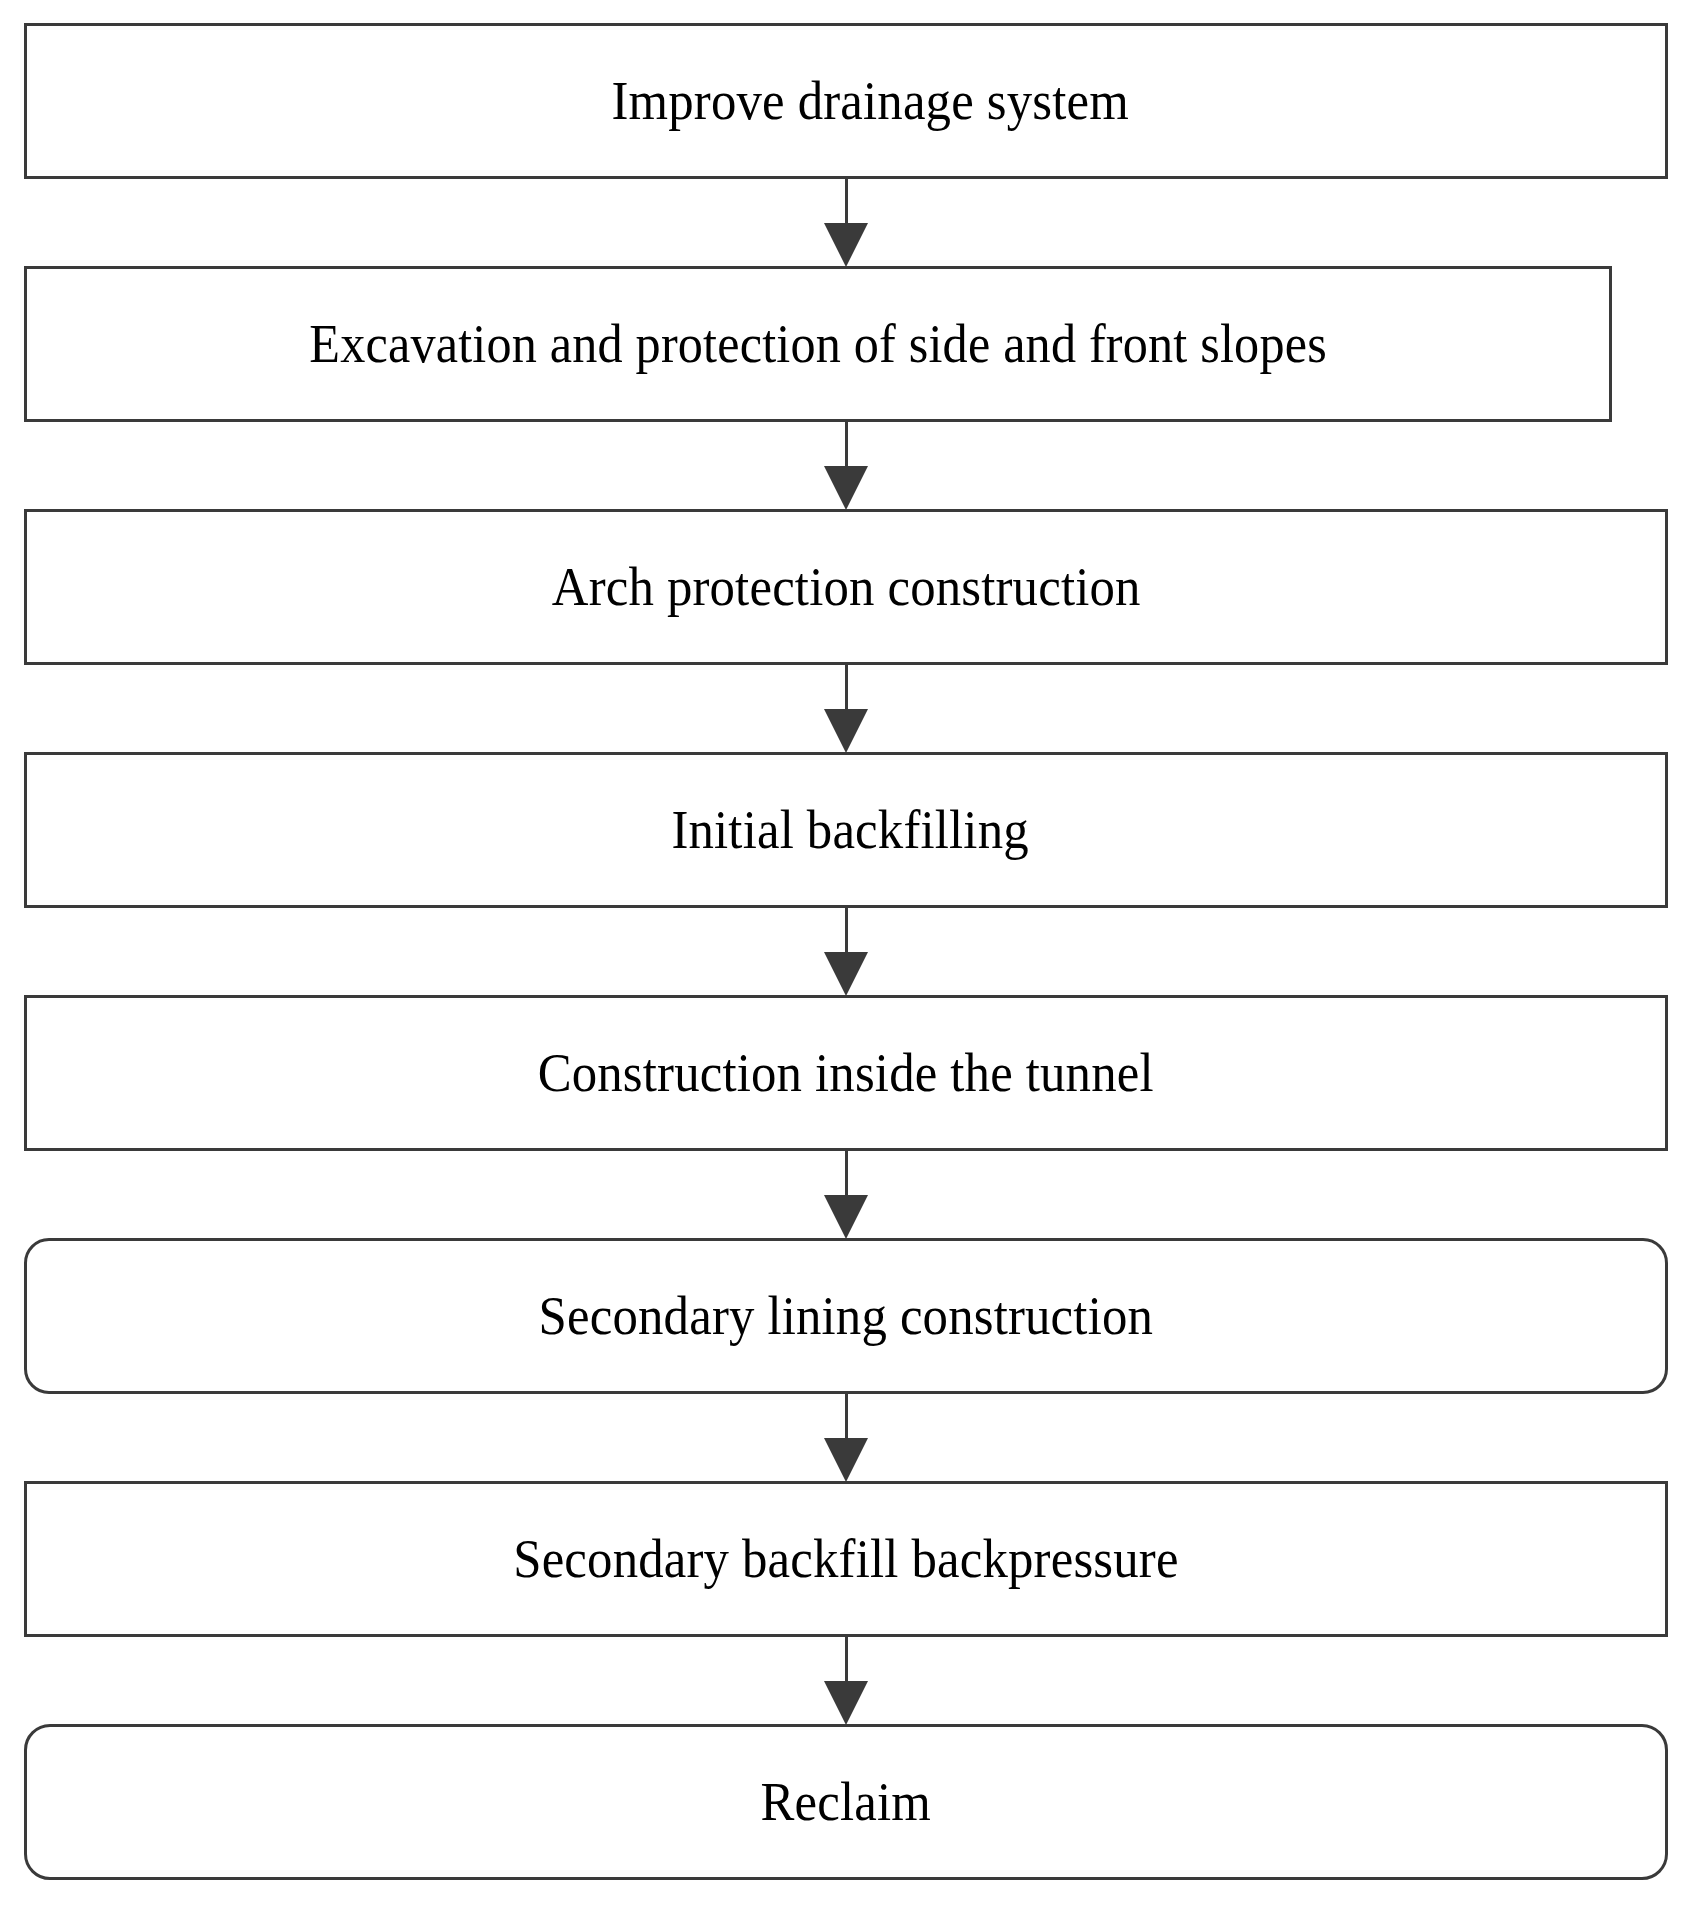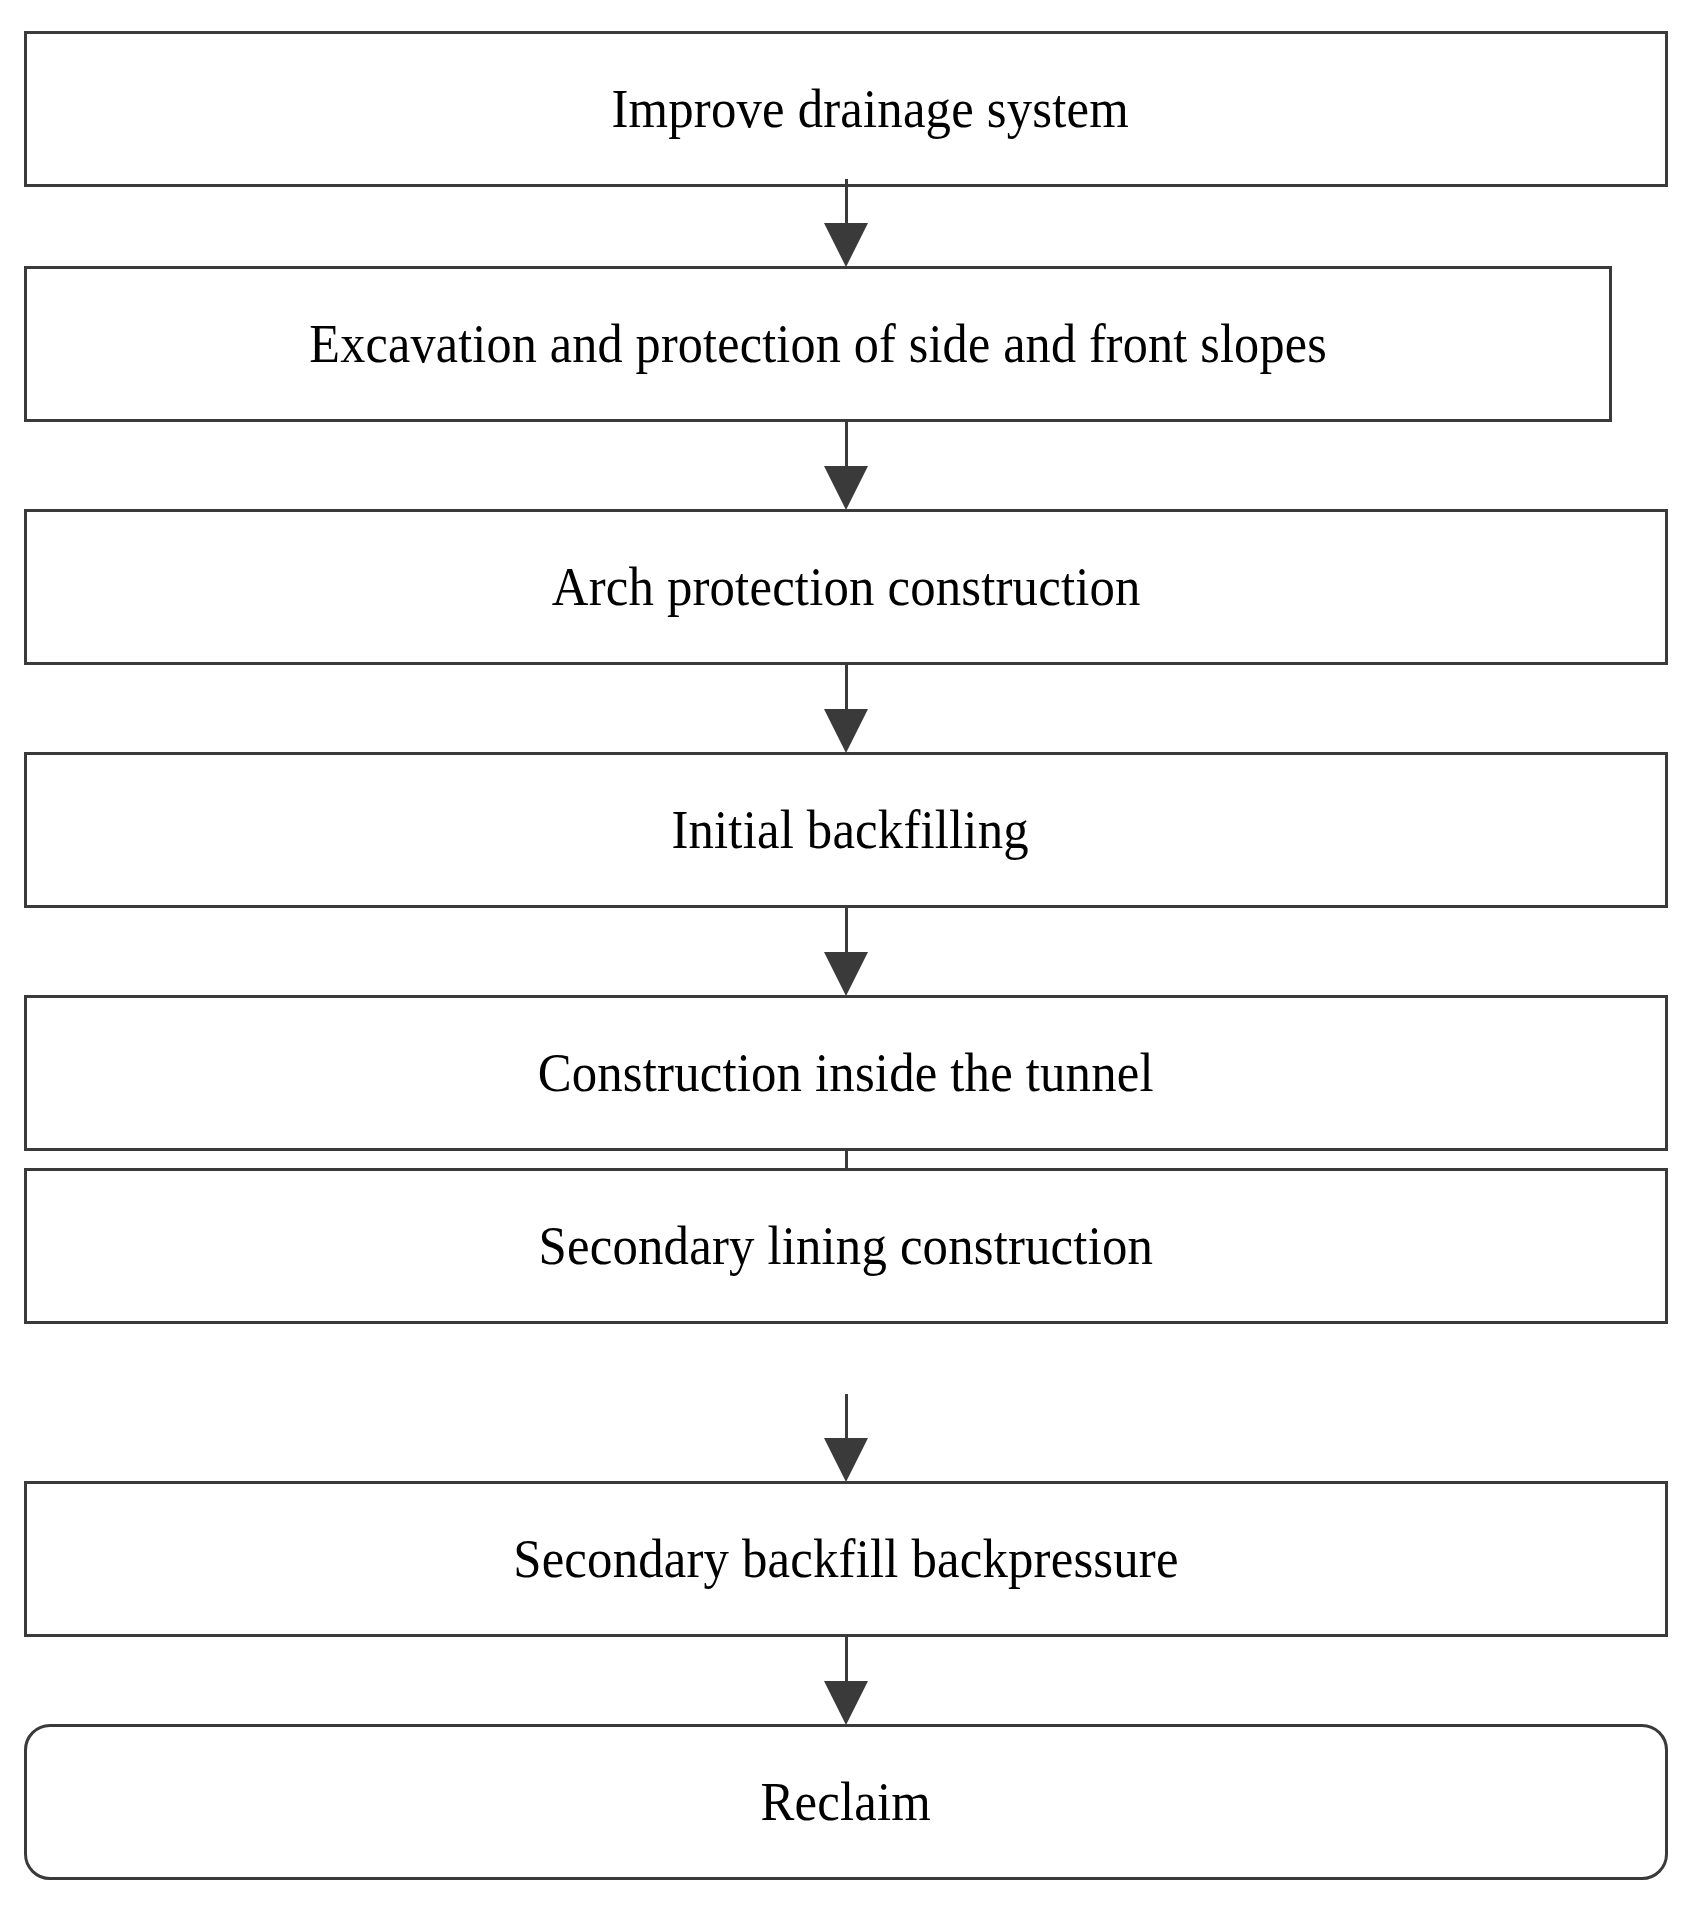--- a/index.html
+++ b/index.html
@@ -85,21 +85,21 @@
     border-left: 22px solid transparent;
     border-right: 22px solid transparent;
     border-top: 44px solid #3a3a3a;
   }
 </style>
 </head>
 <body>
 
 <div id="flowchart">
 
-  <div class="flow-node" style="top:31px;padding-left:48px;">
+  <div class="flow-node" style="top:23px;padding-left:48px;">
     <span class="node-label">Improve drainage system</span>
   </div>
   <div class="flow-arrow" style="top:179px;">
     <span class="shaft"></span>
     <span class="head"></span>
   </div>
 
   <div class="flow-node wide" style="top:266px;">
     <span class="node-label long">Excavation and protection of side and front slopes</span>
   </div>
@@ -125,21 +125,21 @@
   </div>
 
   <div class="flow-node" style="top:995px;">
     <span class="node-label">Construction inside the tunnel</span>
   </div>
   <div class="flow-arrow" style="top:1151px;">
     <span class="shaft"></span>
     <span class="head"></span>
   </div>
 
-  <div class="flow-node" style="top:1168px;">
+  <div class="flow-node" style="top:1238px;border-radius:25px;">
     <span class="node-label">Secondary lining construction</span>
   </div>
   <div class="flow-arrow" style="top:1394px;">
     <span class="shaft"></span>
     <span class="head"></span>
   </div>
 
   <div class="flow-node" style="top:1481px;">
     <span class="node-label">Secondary backfill backpressure</span>
   </div>

